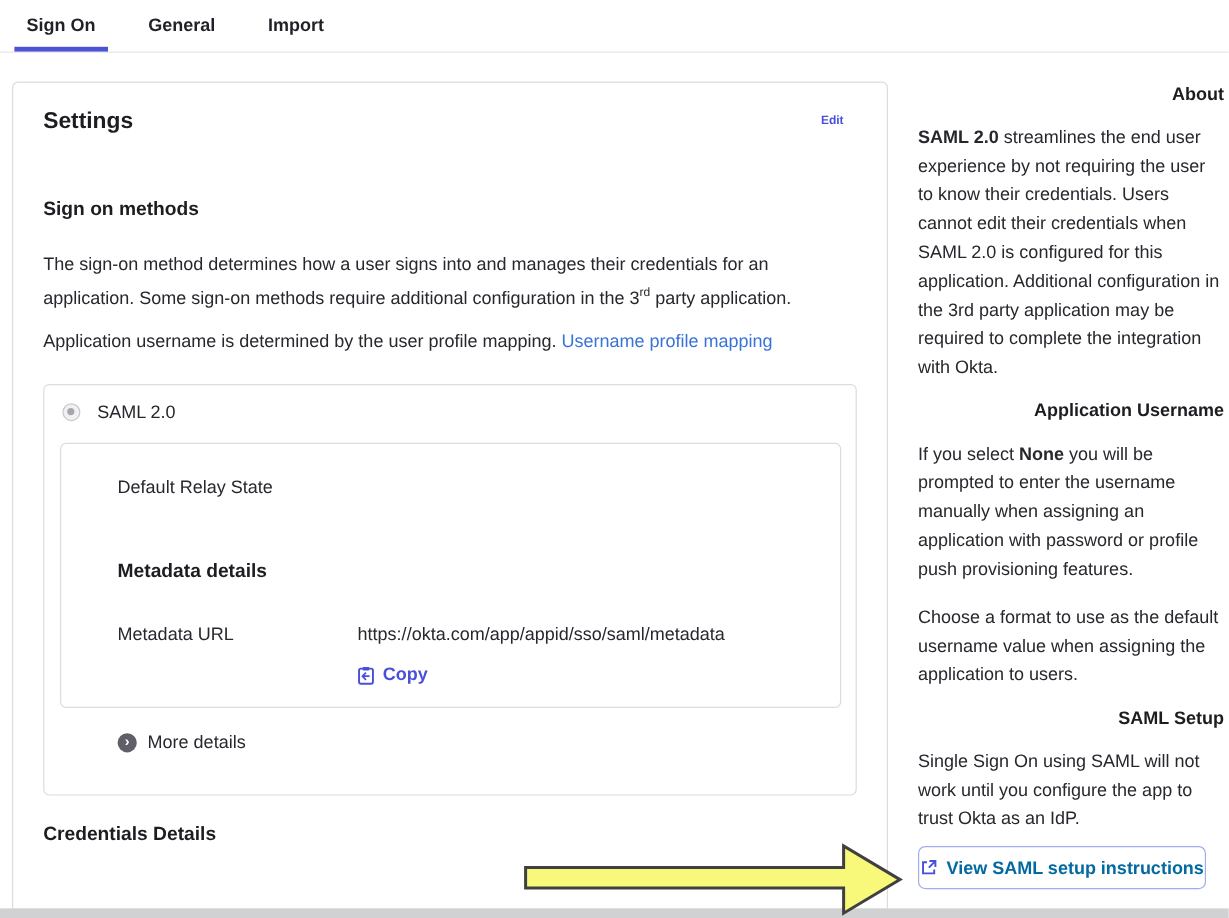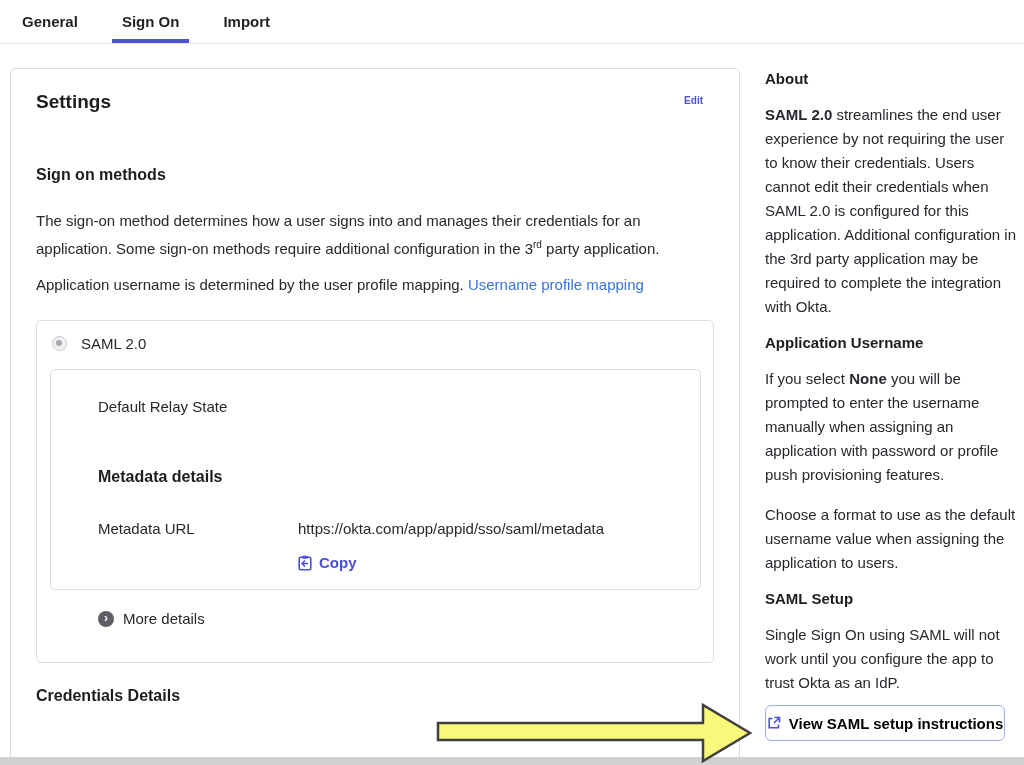--- a/index.html
+++ b/index.html
@@ -51,40 +51,40 @@
     font-size:12px; line-height:15px; text-align:center; font-weight:bold; }
 
   .cred-h { position:absolute; left:25px; top:618px; }
   .cred-row { position:absolute; left:0; top:688px; width:728px; height:40px;
     background:#f4f4f5; display:flex; align-items:center; }
   .cred-label { margin-left:25px; font-size:15px; width:272px; }
   .cred-value { font-size:15px; margin-left:11px; }
 
   
   .sidebar { position:absolute; left:765px; top:60px; width:255px; }
-  .sb-h { font-size:15px; font-weight:bold; color:#1c1d21; margin-top:16px; line-height:16px; }
+  .sb-h { font-size:15px; font-weight:bold; color:#1c1d21; margin-top:16px; line-height:16px;text-align:right; }
   .sb-h:first-child { margin-top:11px; }
   .sidebar p { font-size:15px; line-height:24px; color:#26282d; margin-top:16px; }
   .setup-btn { margin-top:10px; width:240px; height:36px; background:#fff;
     border:1px solid #a2adee; border-radius:6px; display:flex; align-items:center;
-    justify-content:center; gap:8px; color:#000000; font-size:15px; font-weight:bold;
+    justify-content:center; gap:8px; color:#0369a1; font-size:15px; font-weight:bold;
     cursor:pointer; }
 
   
   .bottom-strip { position:absolute; left:0; bottom:0; width:1024px; height:8px;
     background:#d1d1d4; z-index:5; }
   .arrow-overlay { position:absolute; left:430px; top:700px; width:330px; height:65px; z-index:10; }
   .icon-svg { display:block; }
 </style>
 </head>
 <body>
 
 <nav class="tabbar">
+  <div class="tab active">Sign On</div>
   <div class="tab">General</div>
-  <div class="tab active">Sign On</div>
   <div class="tab">Import</div>
 </nav>
 
 <section class="card">
   <h1 class="card-title">Settings</h1>
   <a class="edit-link">Edit</a>
 
   <h2 class="section-h signon-h">Sign on methods</h2>
 
   <p class="p1"><span>The sign-on method determines how a user signs into and manages their credentials for an application. Some sign-on methods require additional configuration in the 3</span><sup>rd</sup><span> party application.</span></p>

